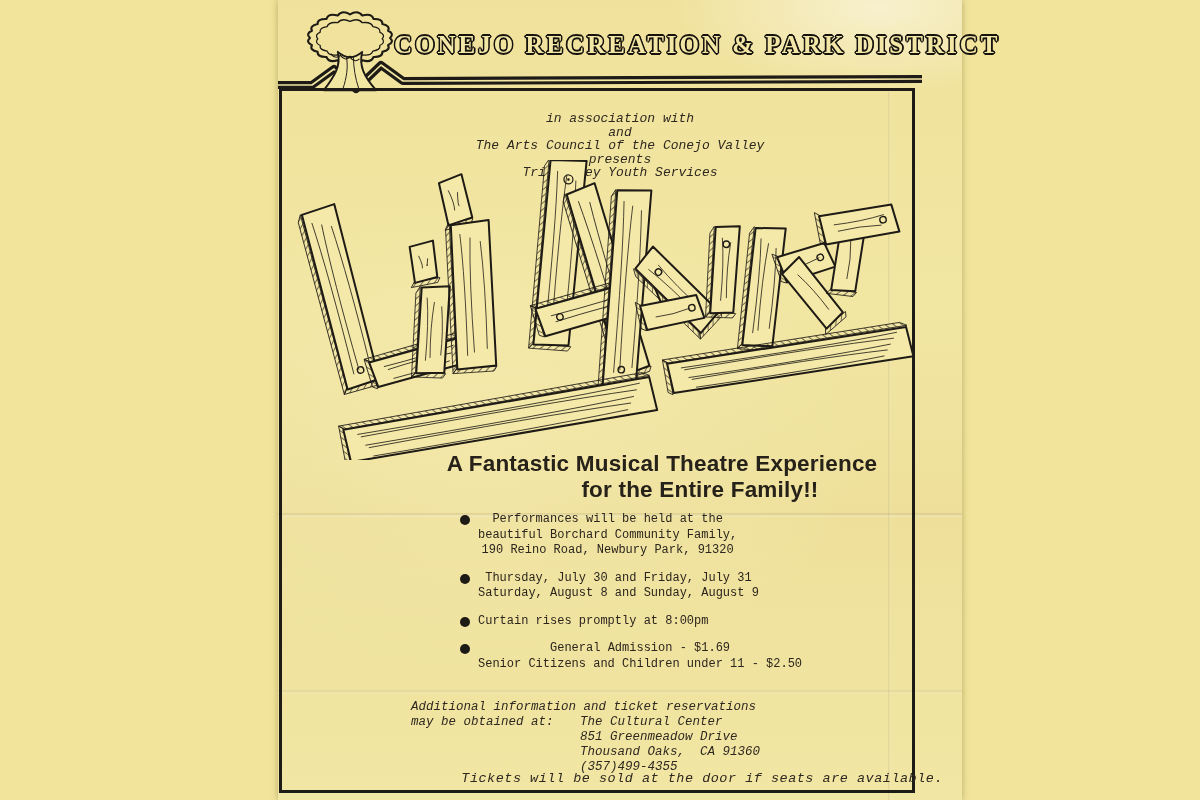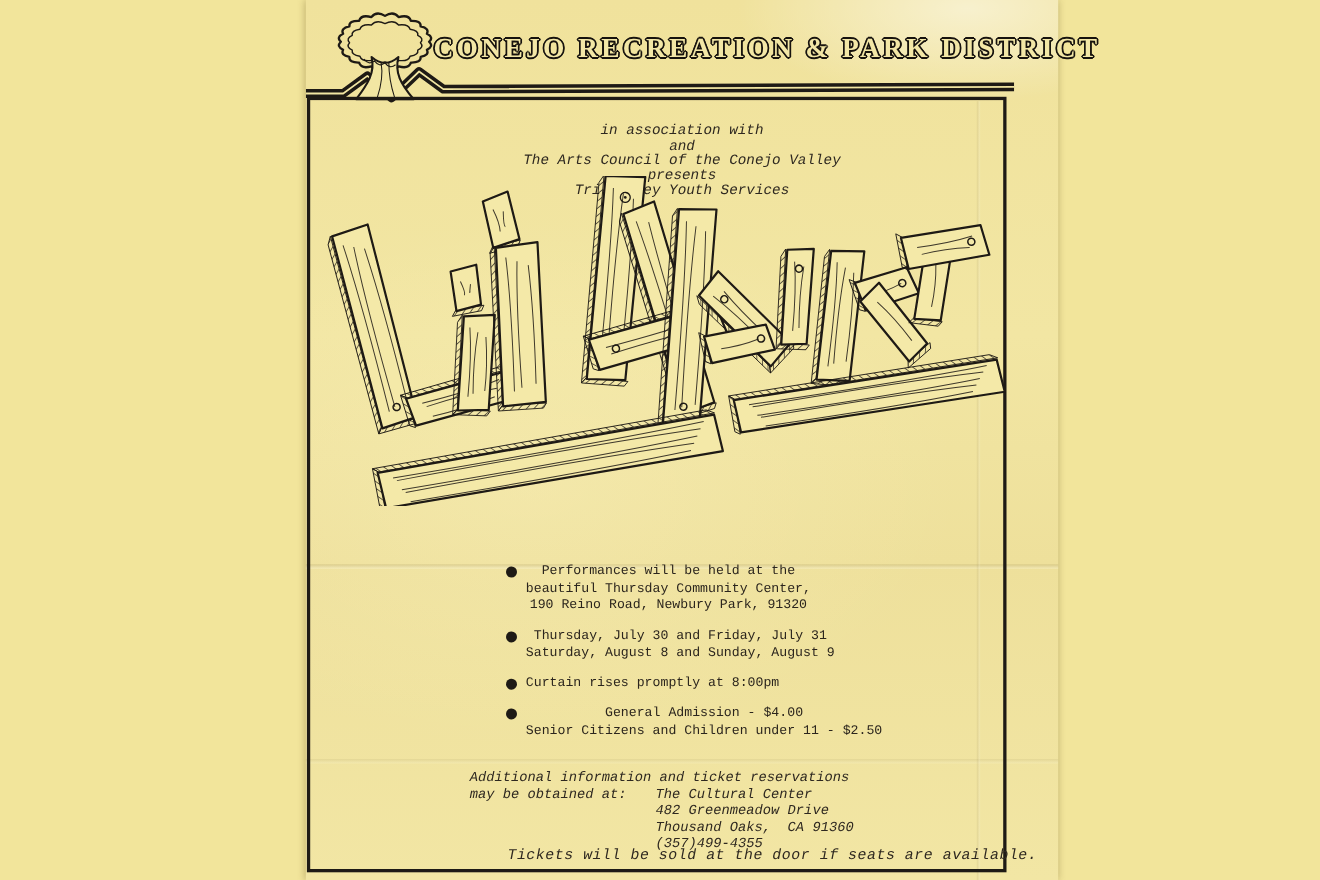--- a/index.html
+++ b/index.html
@@ -53,21 +53,21 @@
     position:absolute;left:182px;top:512px;
     font-family:"Liberation Mono","DejaVu Sans Mono",monospace;
     font-size:12px;line-height:15.5px;color:#2b251d;text-align:center;
   }
   .bullet{display:flex;margin-bottom:12px;}
   .dot{width:10px;height:10px;border-radius:50%;background:#1e1a15;margin:3px 8px 0 0;flex:none;}
   .blines div{white-space:pre;}
   .contact{
     position:absolute;left:133px;top:700px;
     font-family:"Liberation Mono","DejaVu Sans Mono",monospace;font-style:italic;
-    font-size:12.5px;line-height:15px;color:#2e2820;margin-left:16px;
+    font-size:12.5px;line-height:15px;color:#2e2820;
   }
   .c-row{display:flex;}
   .c-intro2{width:169px;flex:none;}
   .addr div{white-space:pre;}
   .footer-note{
     position:absolute;top:771px;left:0;right:0;text-align:right;
     transform:translateX(-19px);
     font-family:"Liberation Mono","DejaVu Sans Mono",monospace;font-style:italic;
     font-size:13.5px;letter-spacing:.5px;color:#2e2820;white-space:pre;
   }
@@ -260,59 +260,63 @@
         <polygon points="-20,126 -16,121 16,121 13,125.5" fill="url(#hatch)" stroke="#1e1a15" stroke-width="0.8" stroke-linejoin="round"></polygon>
         <polygon points="-14.5,-119.8 15.5,-122.5 14.5,120 -15.5,122" fill="#f4e9a8" stroke="#1e1a15" stroke-width="2" stroke-linejoin="round"></polygon>
         <path d="M-10.7 -110.0 q 3 72.6 1.5 219.0" fill="none" stroke="#1e1a15" stroke-width="0.9" opacity="0.85"></path>
         <path d="M-5.3 -106.0 q -3 72.6 -1.5 212.0" fill="none" stroke="#1e1a15" stroke-width="0.9" opacity="0.85"></path>
         <path d="M0.0 -102.0 q 3 72.6 1.5 205.0" fill="none" stroke="#1e1a15" stroke-width="0.9" opacity="0.85"></path>
         <path d="M5.3 -98.0 q -3 72.6 -1.5 198.0" fill="none" stroke="#1e1a15" stroke-width="0.9" opacity="0.85"></path>
         <path d="M10.7 -94.0 q 3 72.6 1.5 191.0" fill="none" stroke="#1e1a15" stroke-width="0.9" opacity="0.85"></path>
       </g>
     </svg>
 
+  <div class="tagline">
+    <div class="l1">A Fantastic Musical Theatre Experience</div>
+    <div class="l2">for the Entire Family!!</div>
+  </div>
 
   <div class="bullets">
     <div class="bullet">
       <span class="dot"></span>
       <div class="blines">
         <div>Performances will be held at the</div>
-        <div>beautiful Thursday Community Center,</div>
+        <div>beautiful Borchard Community Family,</div>
         <div>190 Reino Road, Newbury Park, 91320</div>
       </div>
     </div>
     <div class="bullet">
       <span class="dot"></span>
       <div class="blines">
         <div>Thursday, July 30 and Friday, July 31</div>
         <div>Saturday, August 8 and Sunday, August 9</div>
       </div>
     </div>
     <div class="bullet">
       <span class="dot"></span>
       <div class="blines">
         <div>Curtain rises promptly at 8:00pm</div>
       </div>
     </div>
     <div class="bullet">
       <span class="dot"></span>
       <div class="blines">
-        <div>General Admission - $4.00</div>
+        <div>General Admission - $1.69</div>
         <div>Senior Citizens and Children under 11 - $2.50</div>
       </div>
     </div>
   </div>
 
   <div class="contact">
     <div>Additional information and ticket reservations</div>
     <div class="c-row">
       <div class="c-intro2">may be obtained at:</div>
       <div class="addr">
         <div>The Cultural Center</div>
-        <div>482 Greenmeadow Drive</div>
+        <div>851 Greenmeadow Drive</div>
         <div>Thousand Oaks,  CA 91360</div>
         <div>(357)499-4355</div>
       </div>
     </div>
   </div>
 
   <div class="footer-note">Tickets will be sold at the door if seats are available.</div>
 
 </div>
 

